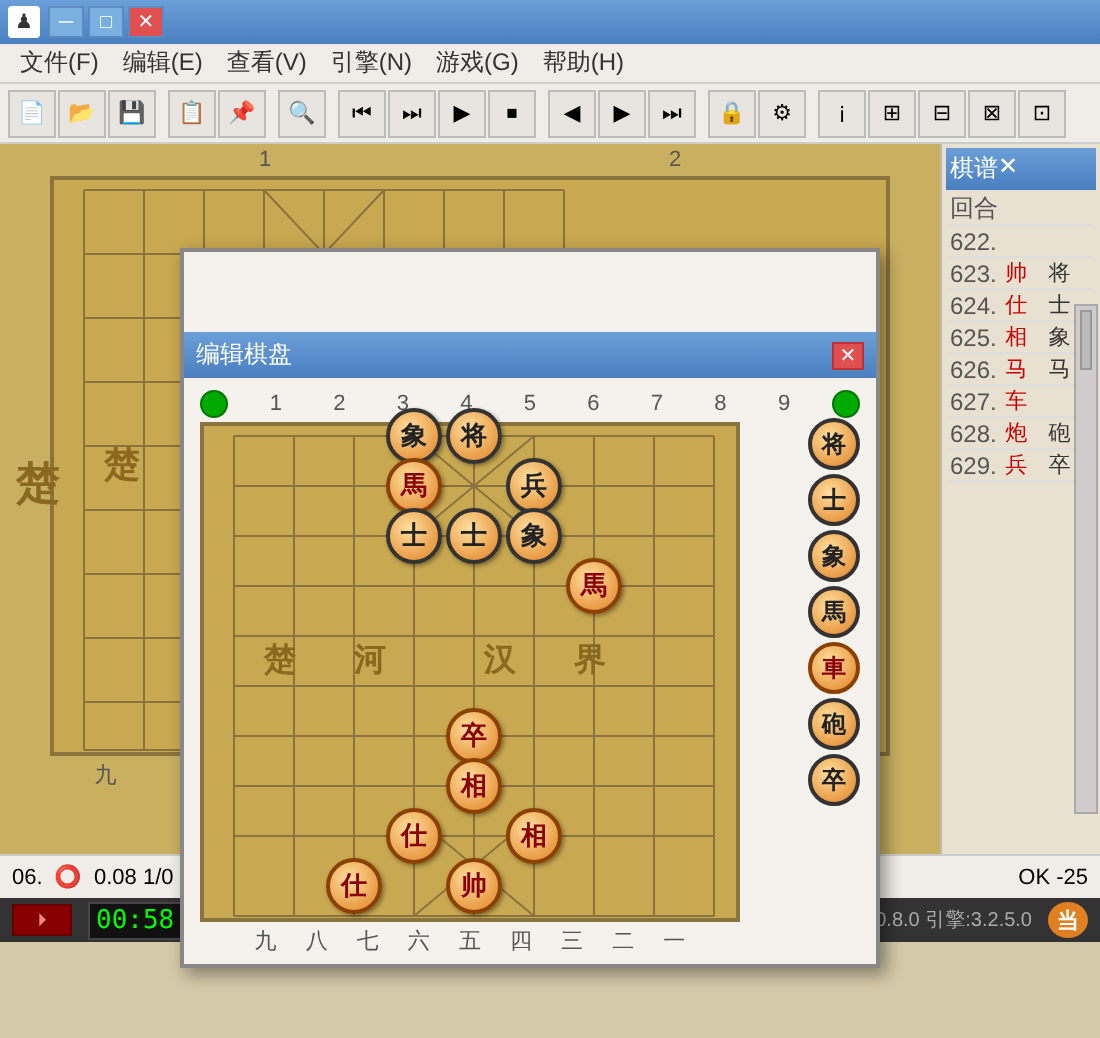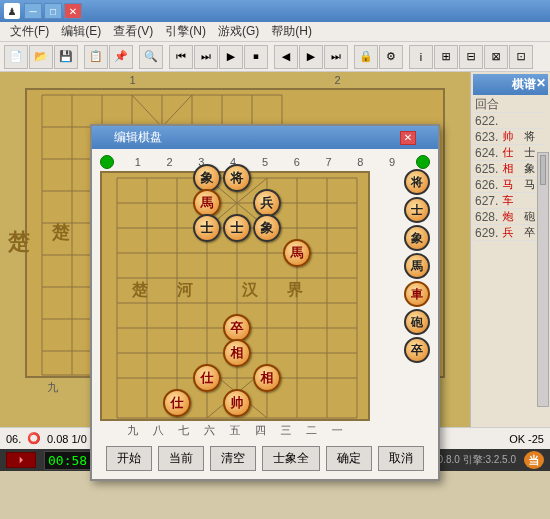--- a/index.html
+++ b/index.html
@@ -88,22 +88,21 @@
       border-left: 1px solid #bbb;
       padding: 2px;
     }
     #right-panel-title {
       background: linear-gradient(to bottom, #6a9fd8, #4a7fc0);
       color: white;
       text-align: center;
       font-size: 12px;
       padding: 2px;
       display: flex;
-      justify-content: flex-end;
-      font-weight: bold;
+      justify-content: flex-start;
     }
     .move-list {
       font-size: 11px;
       padding: 2px;
     }
     .move-row {
       display: flex;
       align-items: center;
       height: 16px;
       border-bottom: 1px solid #ddd;
@@ -178,25 +177,26 @@
       left: 90px;
       width: 350px;
       background: #f5f2ee;
       border: 2px solid #888;
       box-shadow: 3px 3px 8px rgba(0,0,0,0.4);
       z-index: 100;
     }
     #editor-title {
       background: linear-gradient(to bottom, #6a9fd8, #4a7fc0);
       color: white;
-      padding: 3px 22px;
+      padding: 3px 6px;
       font-size: 12px;
       display: flex;
       justify-content: space-between;
       align-items: center;
+      margin-top: 40px;
     }
     #editor-close {
       width: 16px; height: 14px;
       background: #e05050;
       border: 1px solid #c03030;
       color: white;
       font-size: 10px;
       cursor: pointer;
       display: flex; align-items: center; justify-content: center;
     }
@@ -515,28 +515,20 @@
         <div class="palette-piece piece-black" style="border-color:#333;background:radial-gradient(circle at 40% 35%,#ffe0a0,#e08020);">士</div>
         <div class="palette-piece piece-black" style="border-color:#333;background:radial-gradient(circle at 40% 35%,#ffe0a0,#e08020);">象</div>
         <div class="palette-piece piece-black" style="border-color:#333;background:radial-gradient(circle at 40% 35%,#ffe0a0,#e08020);">馬</div>
         <div class="palette-piece piece-red" style="border-color:#8b4000;background:radial-gradient(circle at 40% 35%,#ffe0a0,#e08020);">車</div>
         <div class="palette-piece piece-black" style="border-color:#333;background:radial-gradient(circle at 40% 35%,#ffe0a0,#e08020);">砲</div>
         <div class="palette-piece piece-black" style="border-color:#333;background:radial-gradient(circle at 40% 35%,#ffe0a0,#e08020);">卒</div>
       </div>
     </div>
 
 
-    <div id="editor-buttons">
-      <button class="editor-btn">开始</button>
-      <button class="editor-btn">当前</button>
-      <button class="editor-btn">清空</button>
-      <button class="editor-btn">士象全</button>
-      <button class="editor-btn">确定</button>
-      <button class="editor-btn">取消</button>
-    </div>
   </div>
 
 </div>
 
 <div id="status-bar" style="height:22px;background:#f0ede8;border-top:1px solid #ccc;display:flex;align-items:center;padding:0 6px;font-size:11px;gap:6px;">
   <span>06.</span>
   <span>⭕</span>
   <span>0.08 1/0 ?</span>
   <span>分值：</span>
   <span>1</span>

